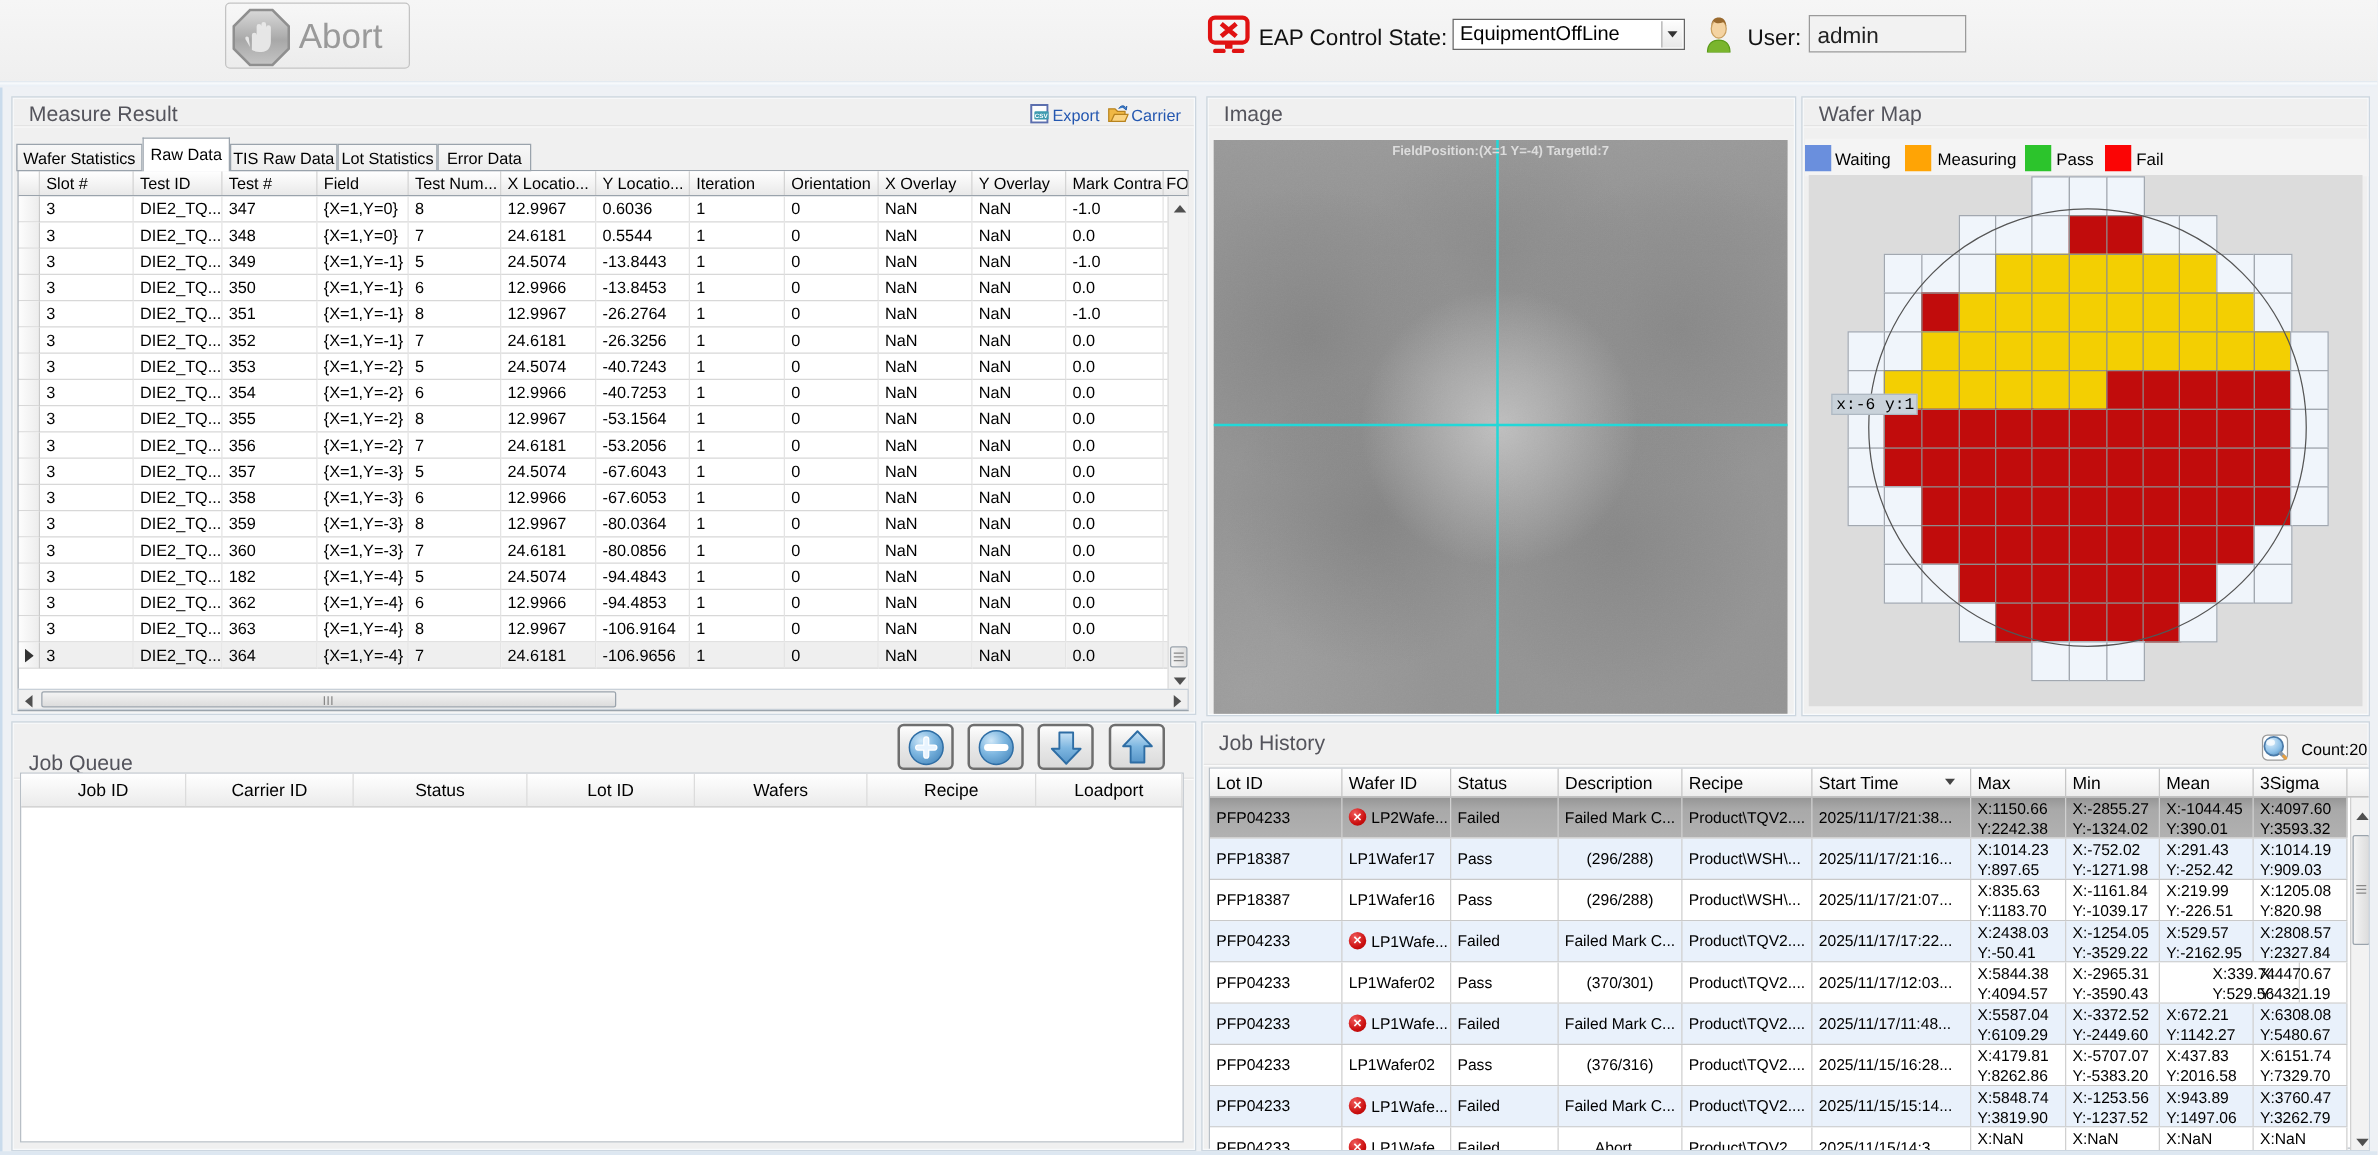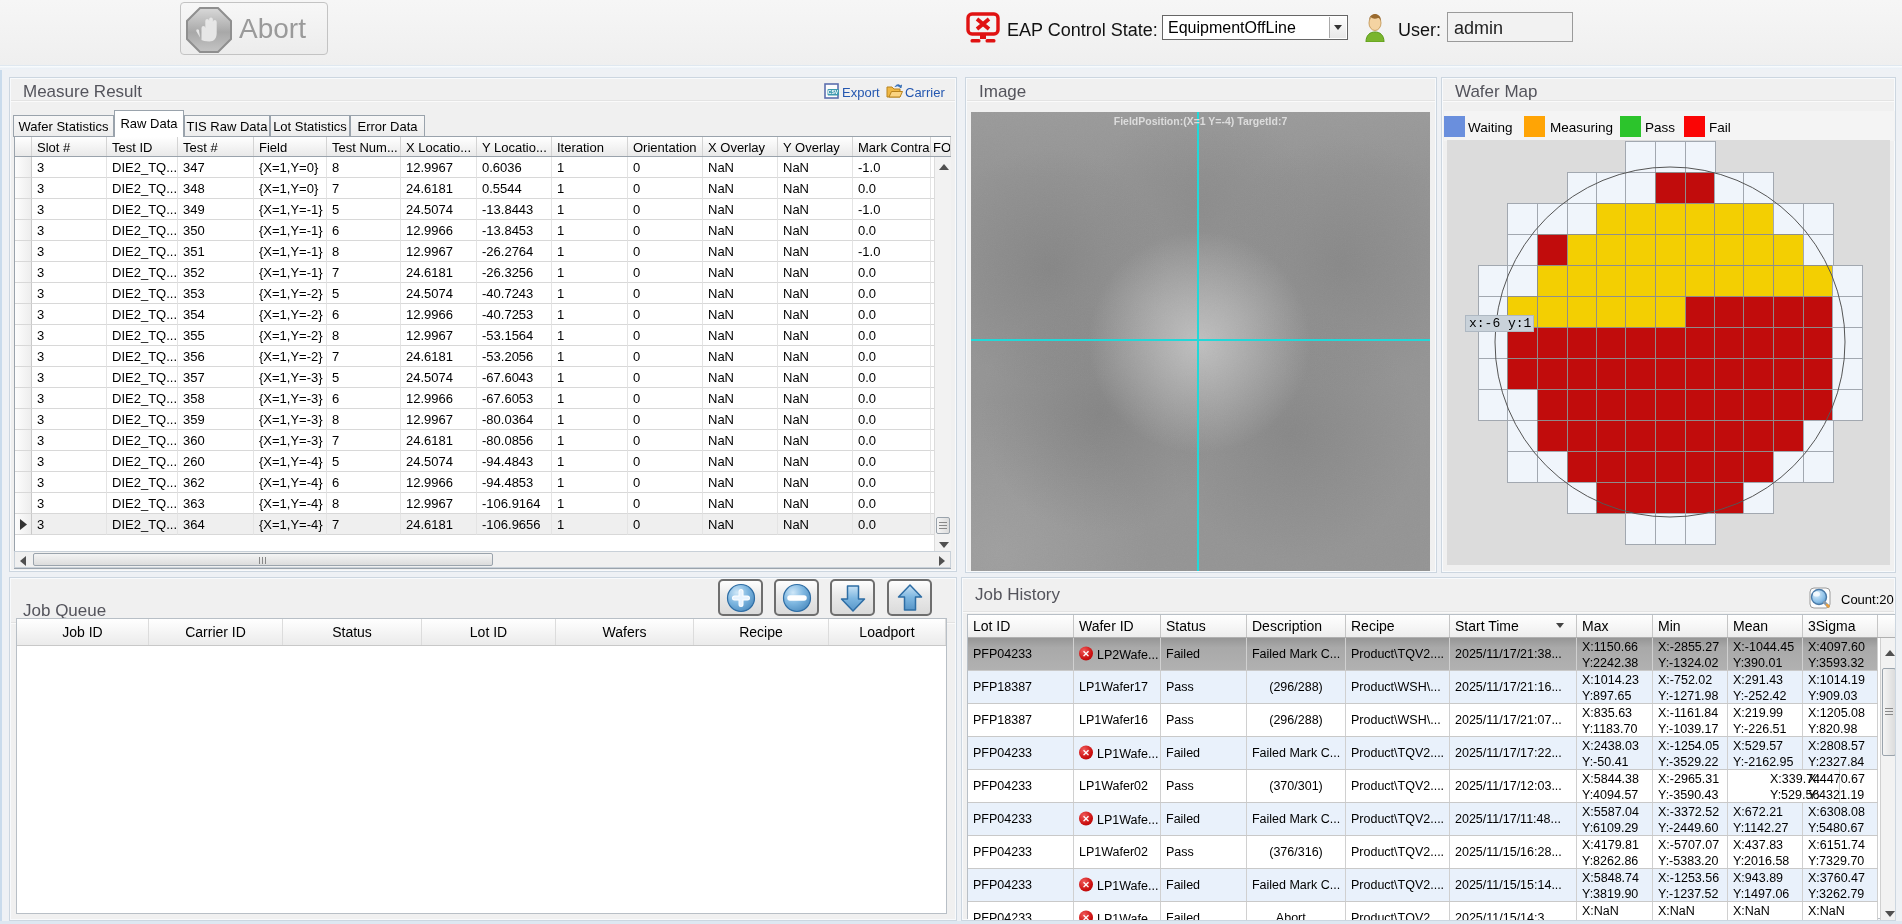--- a/index.html
+++ b/index.html
@@ -768,21 +768,21 @@
 </div>
 <div class="grow" style="top:314px;height:21px;width:936px;">
 <div class="gc" style="left:0;width:17px;background:linear-gradient(90deg,#fdfdfd,#ededed);border-right:1px solid #c9c9c9;"></div>
 <div class="gc" style="left:17px;width:75px;">
           <i>3</i>
         </div>
 <div class="gc" style="left:92px;width:71px;">
           <i>DIE2_TQ...</i>
         </div>
 <div class="gc" style="left:163px;width:76px;">
-          <i>260</i>
+          <i>182</i>
         </div>
 <div class="gc" style="left:239px;width:73px;">
           <i>{X=1,Y=-4}</i>
         </div>
 <div class="gc" style="left:312px;width:74px;">
           <i>5</i>
         </div>
 <div class="gc" style="left:386px;width:76px;">
           <i>24.5074</i>
         </div>

